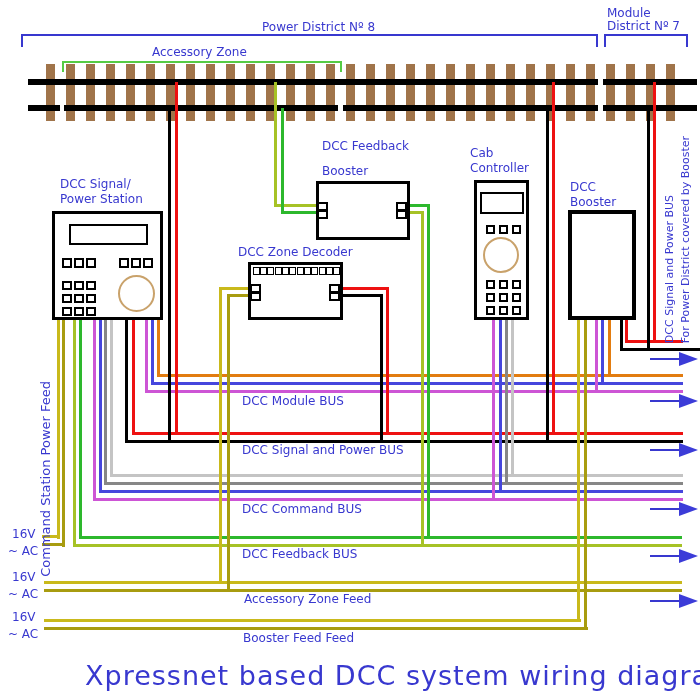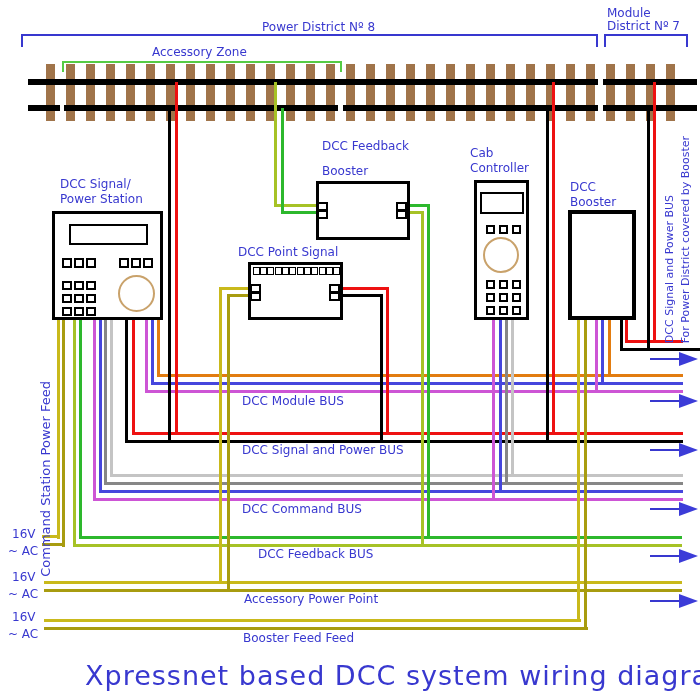--- a/index.html
+++ b/index.html
@@ -157,21 +157,21 @@
   <div class="dial" style="left:118px;top:275px;width:37px;height:37px;"></div>
 
   <div class="lbl" style="left:322px;top:139px;">DCC Feedback</div>
   <div class="lbl" style="left:322px;top:164px;">Booster</div>
   <div class="box" style="left:316px;top:181px;width:94px;height:59px;"></div>
   <div class="cell" style="left:317px;top:202px;width:11px;height:9px;"></div>
   <div class="cell" style="left:317px;top:210px;width:11px;height:9px;"></div>
   <div class="cell" style="left:396px;top:202px;width:11px;height:9px;"></div>
   <div class="cell" style="left:396px;top:210px;width:11px;height:9px;"></div>
 
-  <div class="lbl" style="left:238px;top:245px;">DCC Point Signal</div>
+  <div class="lbl" style="left:238px;top:245px;">DCC Zone Decoder</div>
   <div class="box" style="left:248px;top:262px;width:95px;height:58px;"></div>
   <div id="decoder-terminals">
       <div class="sq" style="left: 253px; top: 267px; width: 7px; height: 8px; border-width: 1px;"></div>
       <div class="sq" style="left: 260px; top: 267px; width: 7px; height: 8px; border-width: 1px;"></div>
       <div class="sq" style="left: 267px; top: 267px; width: 7px; height: 8px; border-width: 1px;"></div>
       <div class="sq" style="left: 275px; top: 267px; width: 7px; height: 8px; border-width: 1px;"></div>
       <div class="sq" style="left: 282px; top: 267px; width: 7px; height: 8px; border-width: 1px;"></div>
       <div class="sq" style="left: 289px; top: 267px; width: 7px; height: 8px; border-width: 1px;"></div>
       <div class="sq" style="left: 297px; top: 267px; width: 7px; height: 8px; border-width: 1px;"></div>
       <div class="sq" style="left: 304px; top: 267px; width: 7px; height: 8px; border-width: 1px;"></div>
@@ -221,22 +221,22 @@
       <div class="sq" style="left: 499px; top: 293px; width: 9px; height: 9px;"></div>
       <div class="sq" style="left: 499px; top: 306px; width: 9px; height: 9px;"></div>
       <div class="sq" style="left: 512px; top: 280px; width: 9px; height: 9px;"></div>
       <div class="sq" style="left: 512px; top: 293px; width: 9px; height: 9px;"></div>
       <div class="sq" style="left: 512px; top: 306px; width: 9px; height: 9px;"></div>
     </div>
 
   <div class="lbl" style="left:242px;top:394px;">DCC Module BUS</div>
   <div class="lbl" style="left:242px;top:443px;">DCC Signal and Power BUS</div>
   <div class="lbl" style="left:242px;top:502px;">DCC Command BUS</div>
-  <div class="lbl" style="left:258px;top:547px;">DCC Feedback BUS</div>
-  <div class="lbl" style="left:244px;top:592px;">Accessory Power Point</div>
+  <div class="lbl" style="left:242px;top:547px;">DCC Feedback BUS</div>
+  <div class="lbl" style="left:244px;top:592px;">Accessory Zone Feed</div>
   <div class="lbl" style="left:243px;top:631px;">Booster Feed Feed</div>
 
   <div class="lbl" style="left:12px;top:527px;">16V</div>
   <div class="lbl" style="left:8px;top:544px;">~ AC</div>
   <div class="lbl" style="left:12px;top:570px;">16V</div>
   <div class="lbl" style="left:8px;top:587px;">~ AC</div>
   <div class="lbl" style="left:12px;top:610px;">16V</div>
   <div class="lbl" style="left:8px;top:627px;">~ AC</div>
 
   <div class="vtext" style="left:38px;bottom:123px;font-size:13px;">Command Station Power Feed</div>

